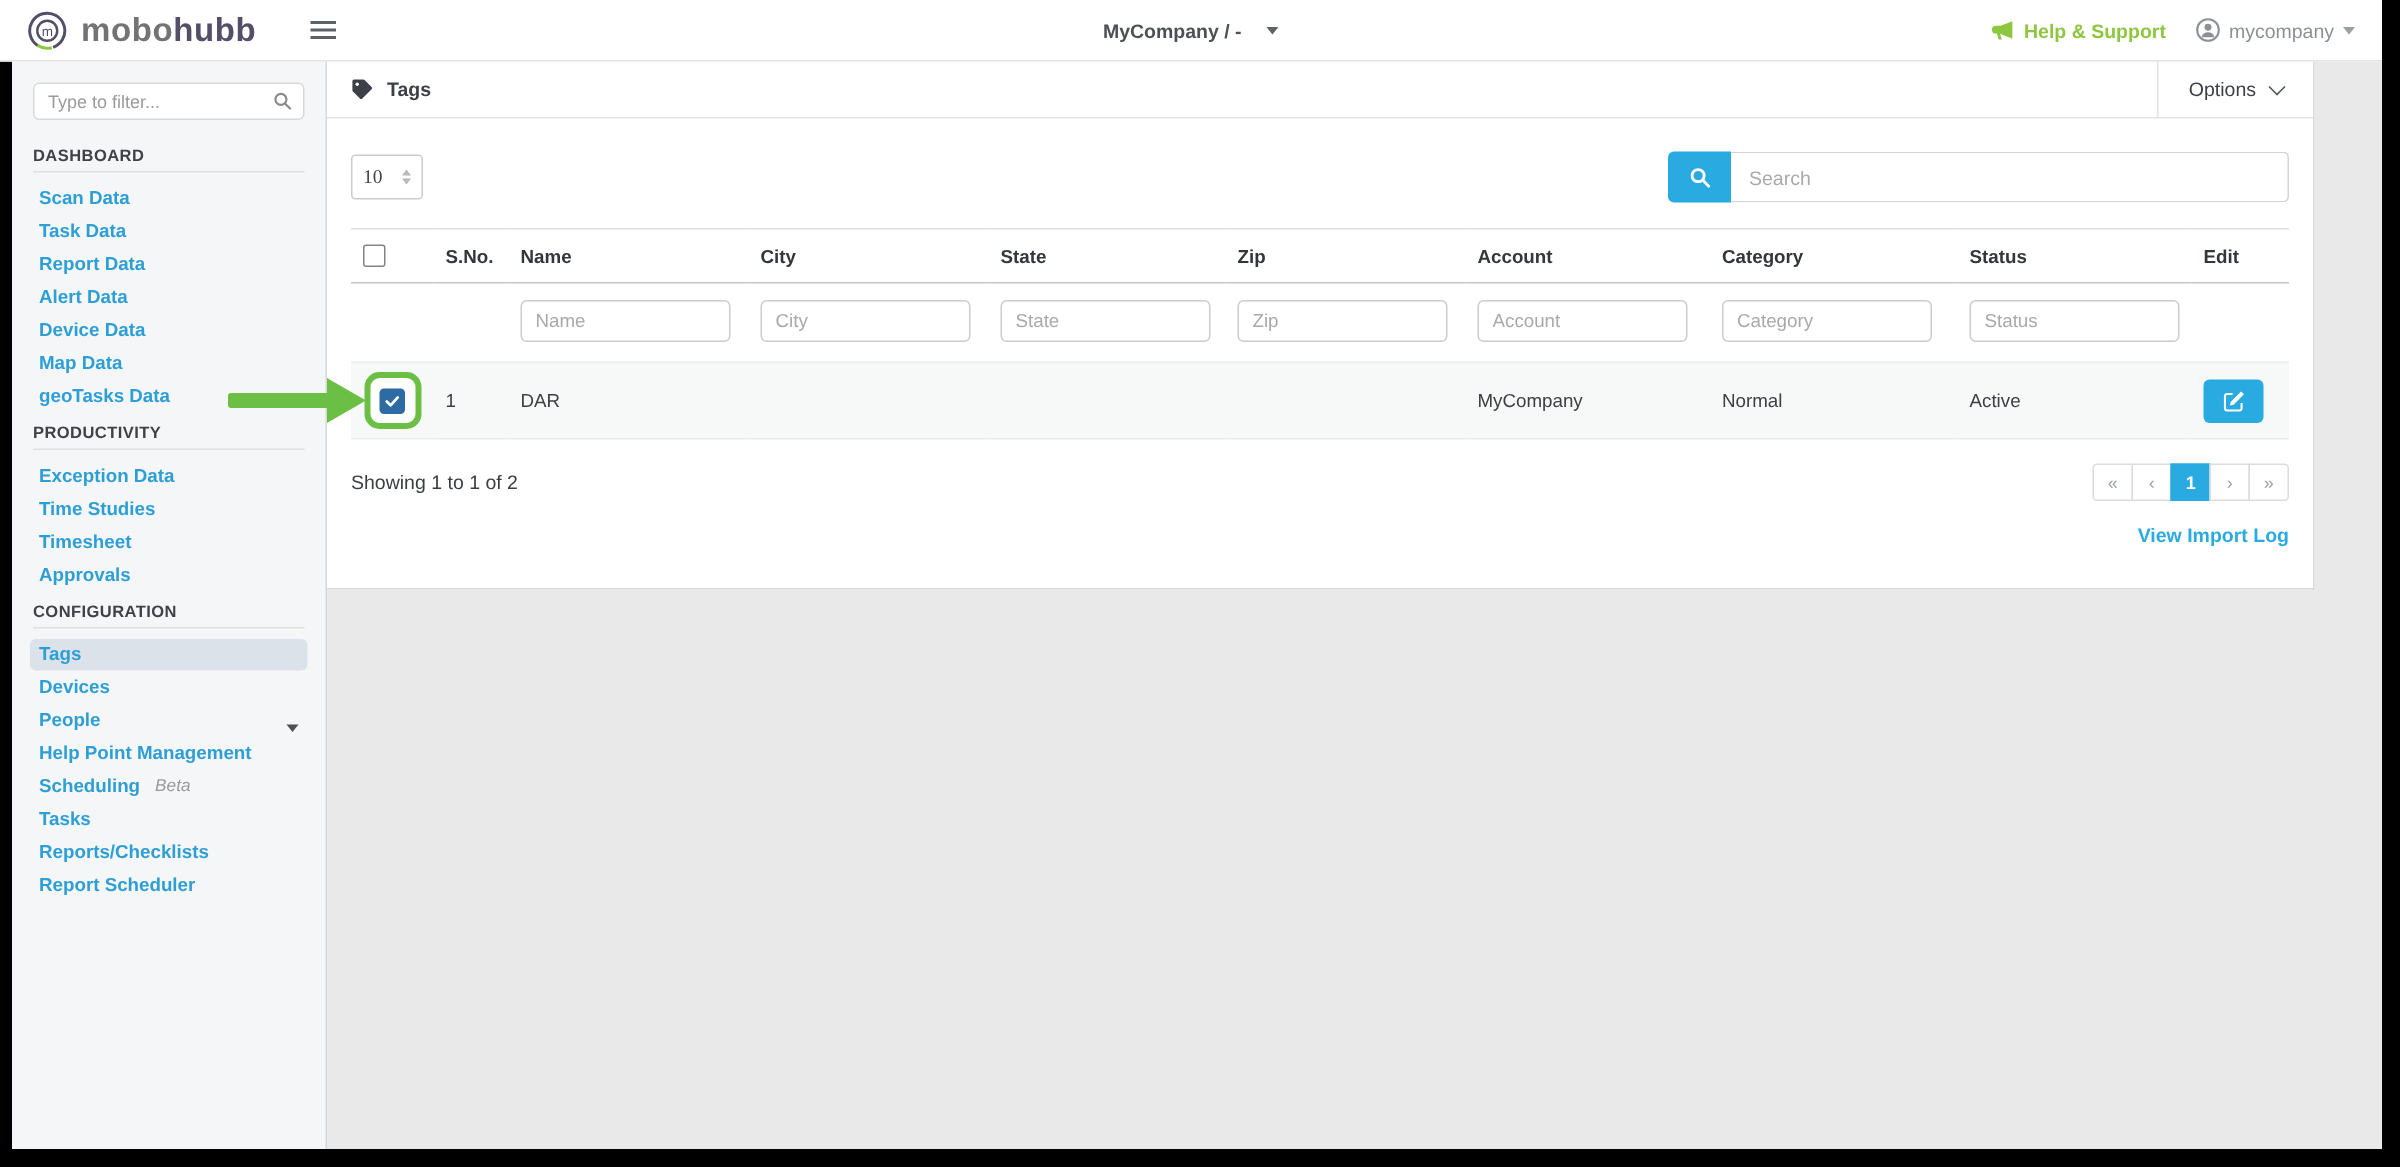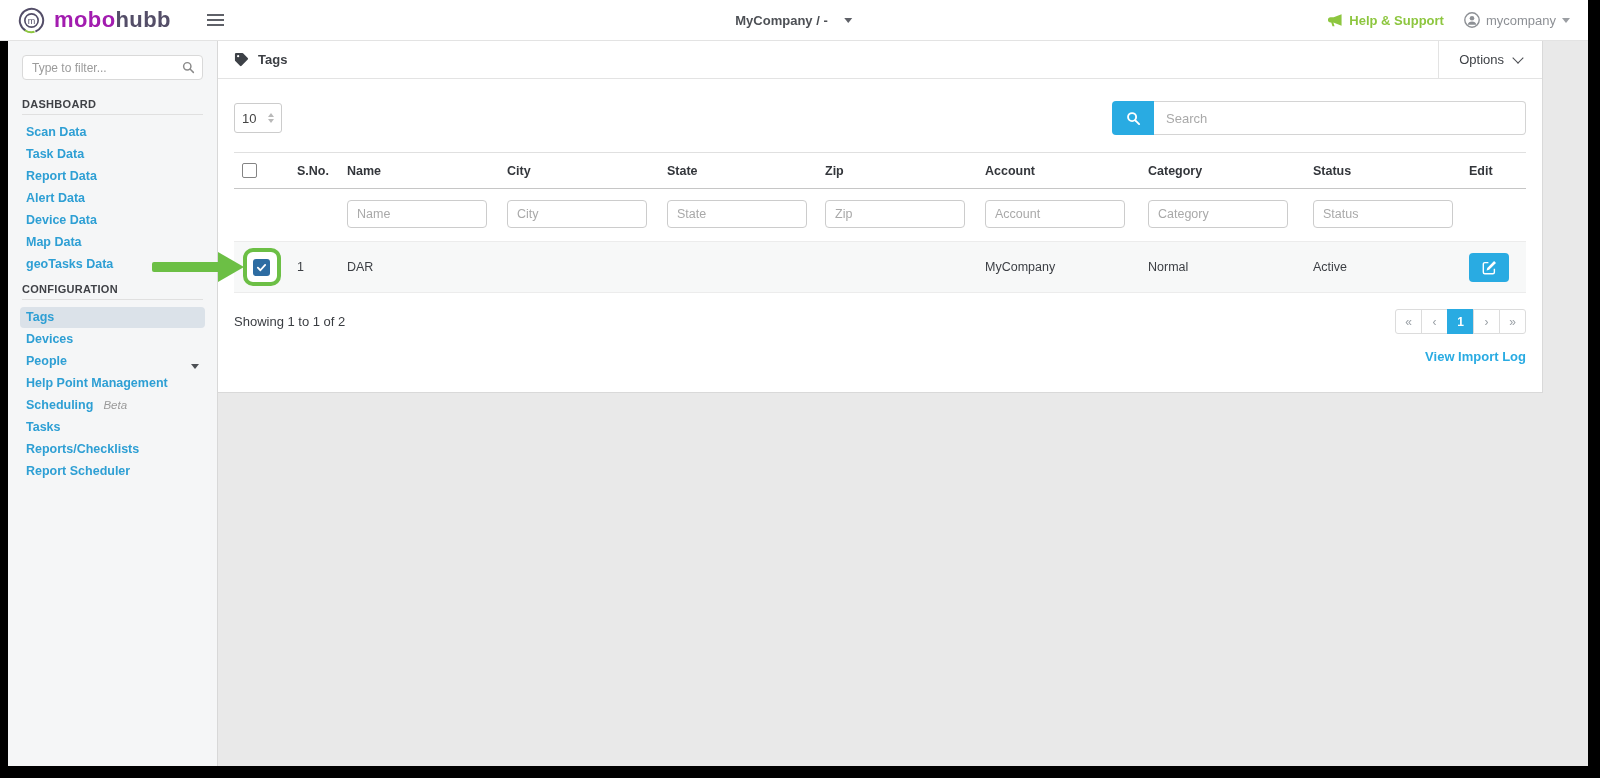--- a/index.html
+++ b/index.html
@@ -9,21 +9,21 @@
     font-family:"Liberation Sans","DejaVu Sans",sans-serif;
   }
   .screen { position:absolute; top:0; left:0; width:1588px; height:766px; background:#fff;
     display:flex; flex-direction:column; overflow:hidden; }
 
   
   .app-header { height:41px; min-height:41px; background:#fff; border-bottom:1px solid #e3e3e3;
     display:flex; align-items:center; padding:0 18px; position:relative; z-index:10; }
   .logo { display:flex; align-items:center; gap:9px; }
   .logo-text { font-size:22px; letter-spacing:.4px; font-weight:600; }
-  .logo-mobo { color:#a21caf;margin-top:12px; }
+  .logo-mobo { color:#737373;margin-top:12px; }
   .logo-hubb { color:#544e68; }
   .hamburger { margin-left:36px; display:flex; flex-direction:column; gap:3px; cursor:pointer; }
   .hamburger span { width:17px; height:2px; background:#5f6168; }
   .company-select { position:absolute; left:50%; transform:translateX(-50%);
     display:flex; align-items:center; gap:17px; font-size:13px; font-weight:600; color:#4d5055; cursor:pointer; }
   .caret-down { width:0; height:0; border-left:4px solid transparent; border-right:4px solid transparent;
     border-top:5px solid #5f6168; }
   .caret-gray { border-top-color:#9b9ea3; }
   .header-right { margin-left:auto; display:flex; align-items:center; gap:20px; font-size:13px; }
   .help-link { color:#8dc63f; font-weight:600; display:flex; align-items:center; gap:6px; cursor:pointer; }
@@ -56,21 +56,21 @@
   .panel-header { height:38px; display:flex; align-items:center; padding-left:16px; border-bottom:1px solid #e3e3e3; }
   .panel-title { font-size:13px; font-weight:700; color:#3c3f44; margin-left:9px; }
   .options { margin-left:auto; display:flex; align-items:center; gap:10px; padding:0 20px; height:100%;
     border-left:1px solid #e3e3e3; font-size:13px; color:#3c3f44; cursor:pointer; }
   .chevron { width:8px; height:8px; border-right:1.6px solid #4a4d52; border-bottom:1.6px solid #4a4d52;
     transform:rotate(45deg); margin-top:-4px; }
 
   .panel-body { padding:14px 16px 0; }
   .toolbar { display:flex; align-items:center; justify-content:space-between; margin:8px 0 17px; }
   .page-size { width:48px; height:30px; border:1px solid #ccc; border-radius:3px; background:#fff;
-    display:flex; align-items:center; justify-content:space-between; padding:0 7px; font-size:13px; color:#444; cursor:pointer; }
+    display:flex; align-items:center; justify-content:space-between; padding:0 7px; font-size:13px; color:#444; cursor:pointer;font-family:Liberation Serif, serif; }
   .spinner { display:flex; flex-direction:column; gap:2px; }
   .spinner .up { width:0; height:0; border-left:3.5px solid transparent; border-right:3.5px solid transparent; border-bottom:4px solid #b9b9b9; }
   .spinner .down { width:0; height:0; border-left:3.5px solid transparent; border-right:3.5px solid transparent; border-top:4px solid #b9b9b9; }
   .search-group { display:flex; width:414px; height:34px; }
   .search-btn { width:42px; background:#29abe2; border:none; border-radius:4px 0 0 4px;
     display:flex; align-items:center; justify-content:center; cursor:pointer; }
   .search-input { flex:1; border:1px solid #d4d4d4; border-left:none; border-radius:0 4px 4px 0;
     padding:0 12px; font-size:13px; color:#555; font-family:inherit; }
   .search-input::placeholder { color:#a9a9a9; }
 
@@ -187,20 +187,36 @@
             <span>Device Data</span>
           </div>
         <div class="side-item">
             <span>Map Data</span>
           </div>
         <div class="side-item">
             <span>geoTasks Data</span>
           </div>
       </div>
 
+      <div class="side-section">
+        <div class="side-title">PRODUCTIVITY</div>
+        <hr class="side-rule">
+        <div class="side-item">
+            <span>Exception Data</span>
+          </div>
+        <div class="side-item">
+            <span>Time Studies</span>
+          </div>
+        <div class="side-item">
+            <span>Timesheet</span>
+          </div>
+        <div class="side-item">
+            <span>Approvals</span>
+          </div>
+      </div>
 
 
       <div class="side-section">
         <div class="side-title">CONFIGURATION</div>
         <hr class="side-rule">
         <div class="side-item active">
             <span>Tags</span>
           </div>
         <div class="side-item">
             <span>Devices</span>

